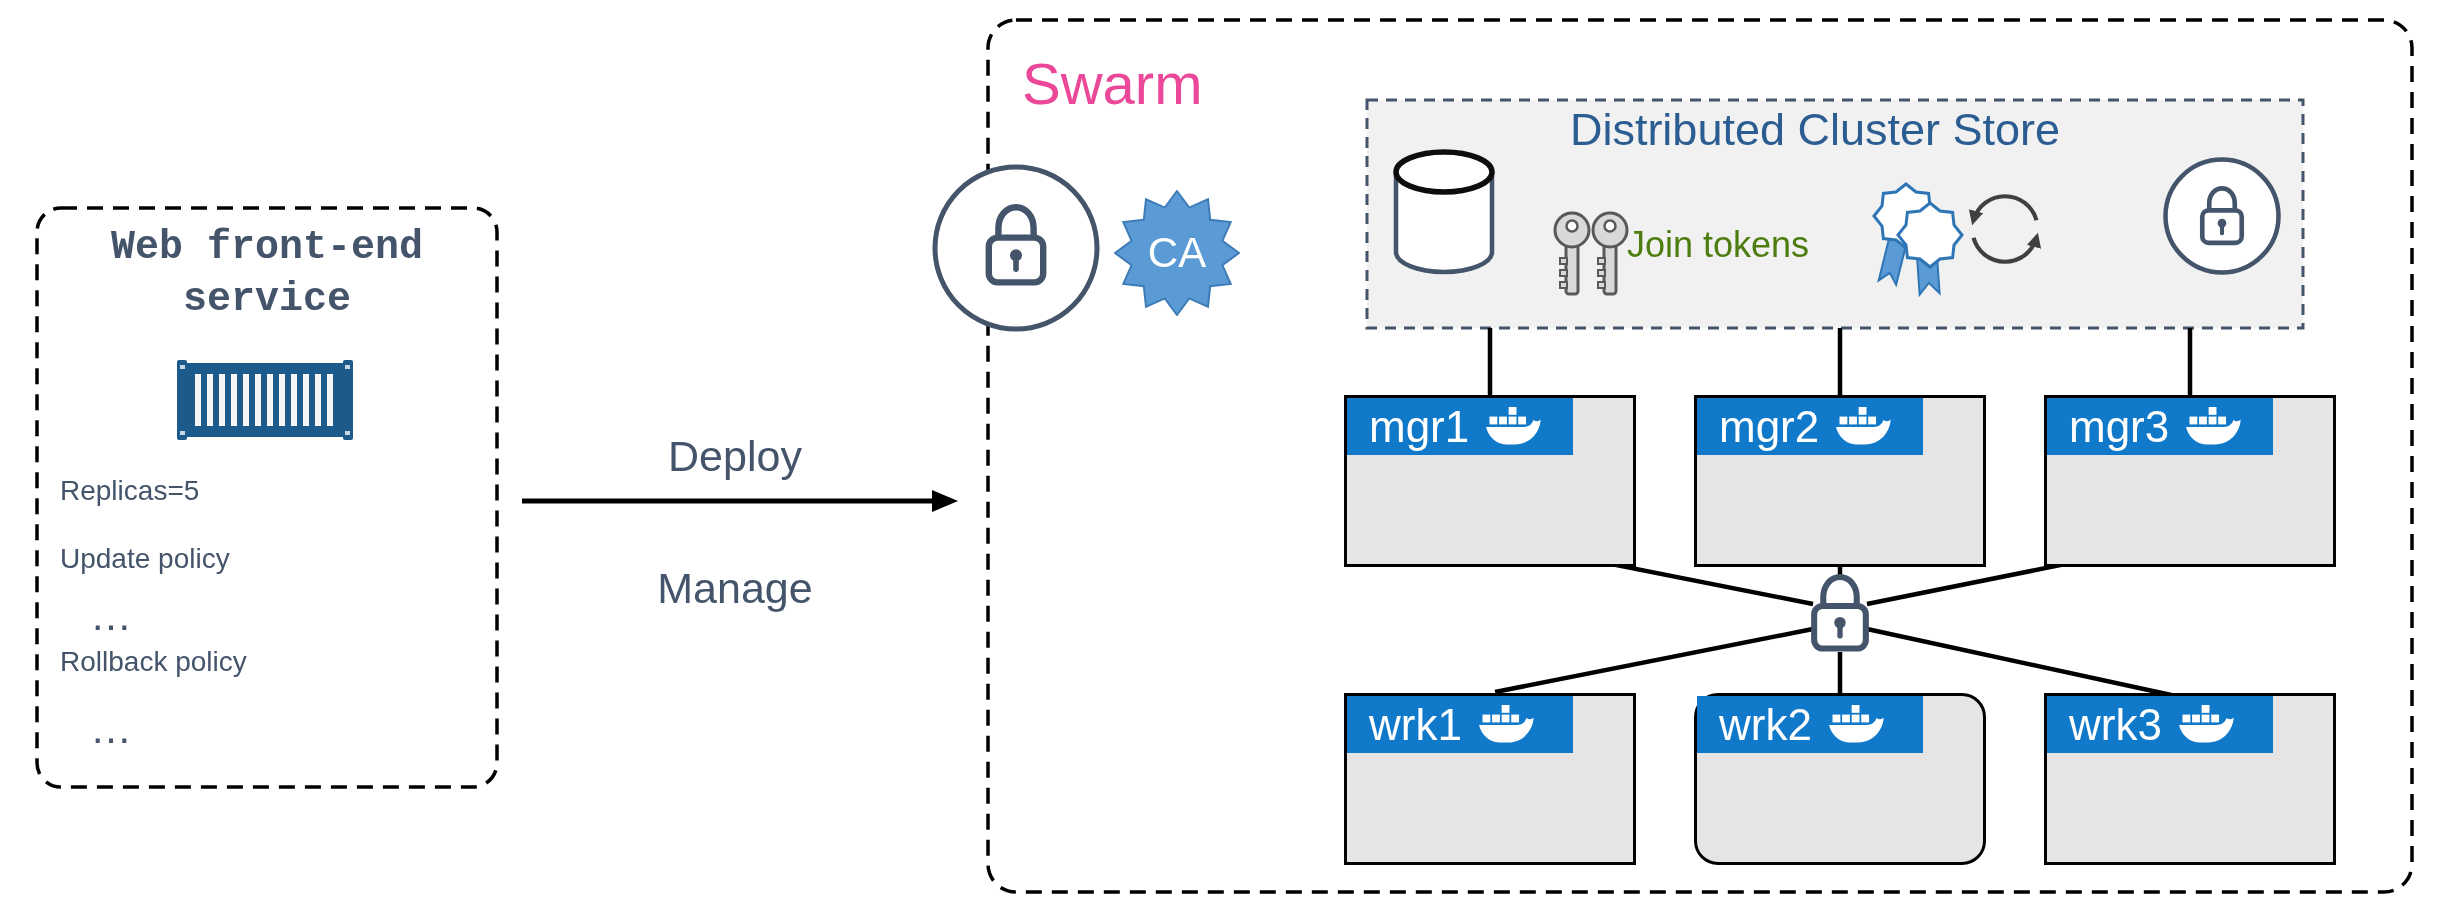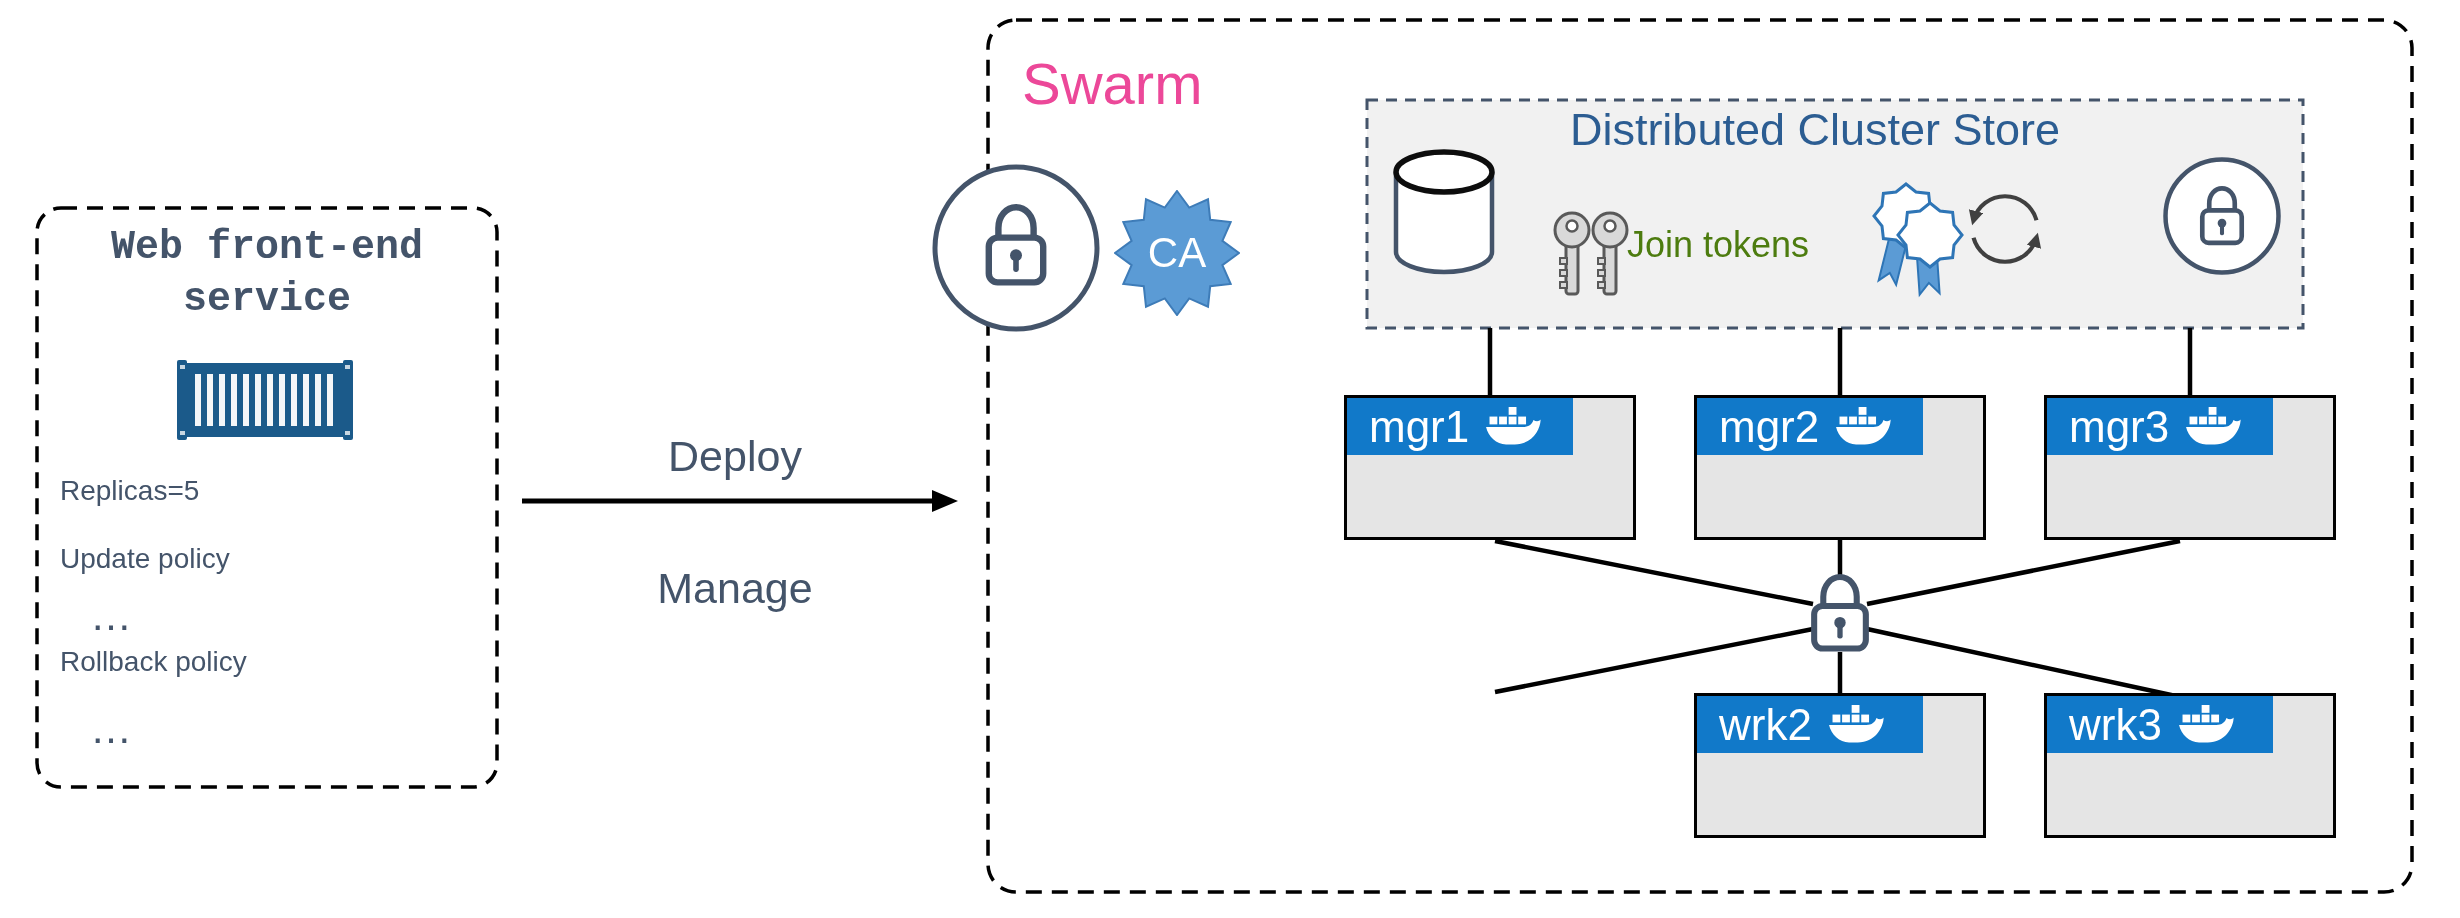--- a/index.html
+++ b/index.html
@@ -22,21 +22,21 @@
 
   
   .swarm-title { position:absolute; left:1022px; top:50px; z-index:2;
     font-size:58px; font-weight:500; color:#ec4899; }
   .store-title { position:absolute; left:1500px; top:104px; width:630px; z-index:2;
     text-align:center; font-size:45px; color:#2C5D92; }
   .join-tokens { position:absolute; left:1627px; top:224px; z-index:4;
     font-size:36px; color:#4d7c0f; }
 
   
-  .node { position:absolute; width:292px; height:145px; z-index:2;
+  .node { position:absolute; width:292px; height:172px; z-index:2;
     background:#E5E5E5; border:3px solid #000; box-sizing:border-box; }
   .node-header { position:absolute; left:0; top:0; width:226px; height:57px;
     background:#1179C9; display:flex; align-items:center; padding-left:22px;
     box-sizing:border-box; gap:16px; }
   .node-label { color:#fff; font-size:44px; line-height:57px; white-space:nowrap; }
   .whale { width:56px; height:40px; flex:0 0 auto; }
 </style>
 </head>
 <body>
 
@@ -217,21 +217,29 @@
   </div>
   <div class="node" style="left:2044px; top:395px;">
     <div class="node-header">
       <span class="node-label">mgr3</span>
       <svg class="whale" viewBox="0 0 64 46">
           <use href="#whaleSym"></use>
         </svg>
     </div>
   </div>
 
-  <div class="node" style="left:1694px; top:693px;">
+  <div class="node" style="left:1344px; top:693px;">
+    <div class="node-header">
+      <span class="node-label">wrk1</span>
+      <svg class="whale" viewBox="0 0 64 46">
+          <use href="#whaleSym"></use>
+        </svg>
+    </div>
+  </div>
+  <div class="node" style="left:1694px; top:693px;border-radius:24px;">
     <div class="node-header">
       <span class="node-label">wrk2</span>
       <svg class="whale" viewBox="0 0 64 46">
           <use href="#whaleSym"></use>
         </svg>
     </div>
   </div>
   <div class="node" style="left:2044px; top:693px;">
     <div class="node-header">
       <span class="node-label">wrk3</span>

